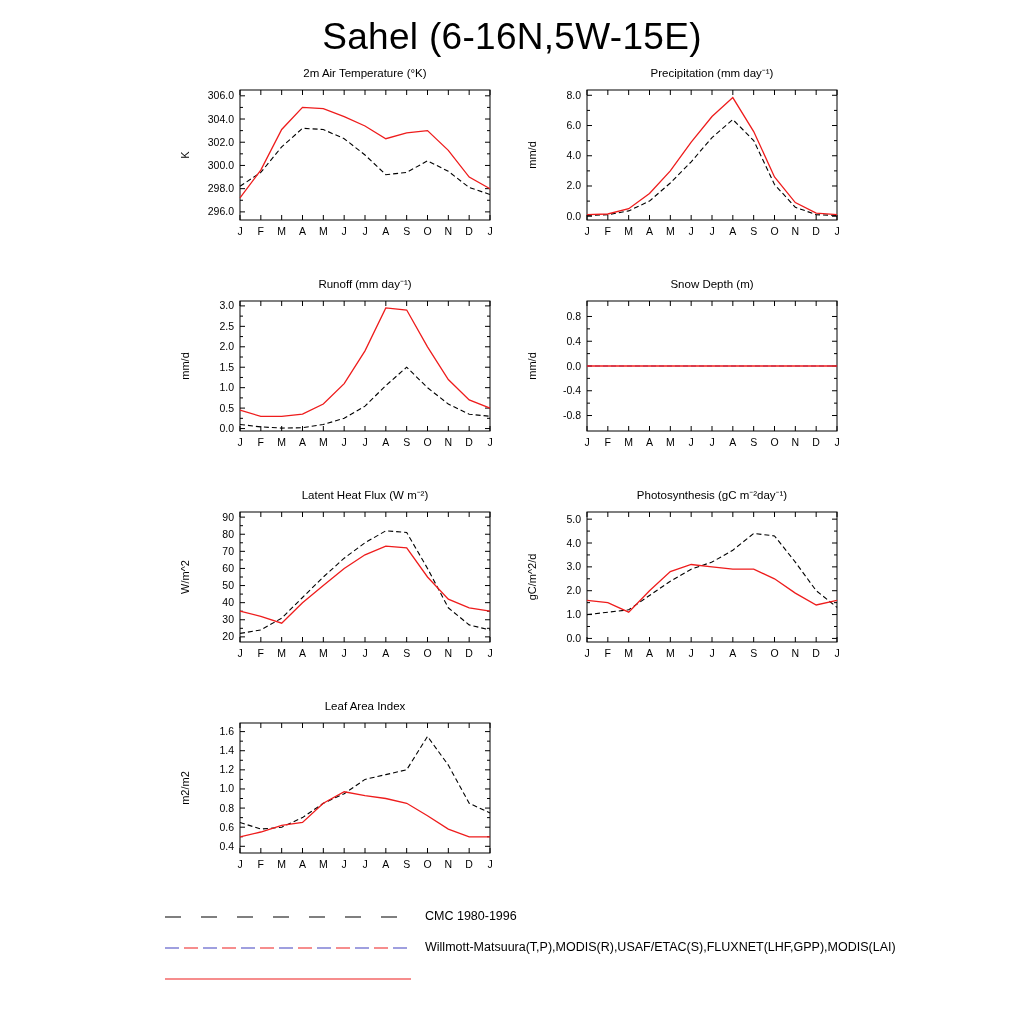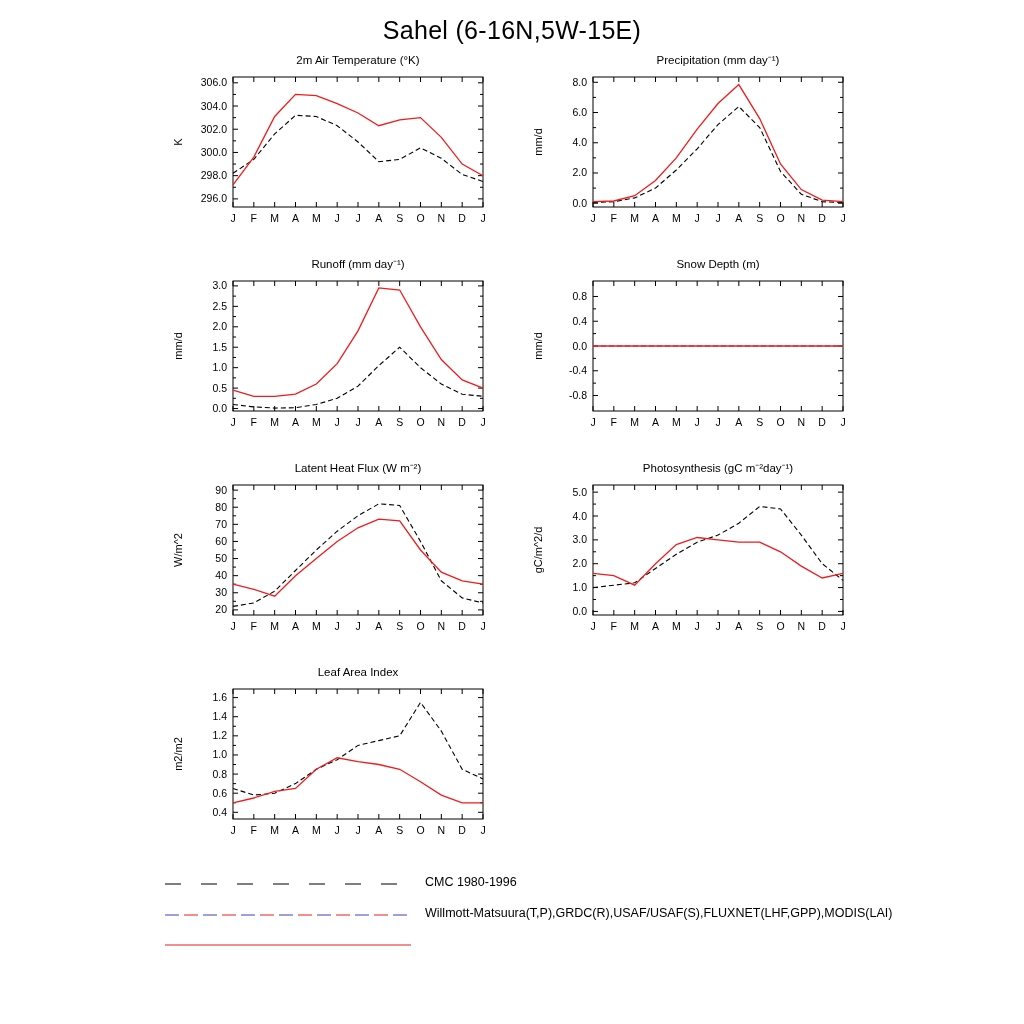--- a/index.html
+++ b/index.html
@@ -1,34 +1,34 @@
 <!DOCTYPE html>
 <html><head>
 <meta charset="utf-8">
 <style>
   html,body{margin:0;padding:0;}
   body{
     width:1024px;height:1024px;background:#ffffff;overflow:hidden;
     font-family:"Liberation Sans", sans-serif;color:#000;
   }
   .main-title{
-    text-align:center;font-size:25px;font-weight:400;
+    text-align:center;font-size:37px;font-weight:400;
     margin:16px 0 6px 0;letter-spacing:0.3px;
   }
   .charts-grid{
     display:grid;
     grid-template-columns:326px 326px;
     column-gap:34px;row-gap:14px;
-    width:max-content;margin:4px auto 0 auto;
+    width:max-content;margin:4px auto 0 auto;gap:21px;
   }
   .chart{width:326px;height:190px;}
   svg{font-family:"Liberation Sans", sans-serif;}
   svg text{fill:#000;}
   .legend{margin:22px 0 0 163px;}
-  .legend-row{display:flex;align-items:center;margin-bottom:17px;}
+  .legend-row{display:flex;align-items:flex-start;margin-bottom:17px;}
   .legend-sample{width:250px;height:12px;display:inline-block;}
   .legend-label{margin-left:12px;font-size:12.5px;white-space:nowrap;}
 </style>
 </head>
 <body>
 
 <div class="page">
 
   <h1 class="main-title">Sahel (6-16N,5W-15E)</h1>
 
@@ -568,21 +568,21 @@
       <span class="legend-sample"><svg width="250" height="12" viewBox="0 0 250 12">
             <line x1="2" y1="6" x2="248" y2="6" stroke="#000000" stroke-width="1.2" stroke-dasharray="16,20"></line>
           </svg></span>
       <span class="legend-label">CMC 1980-1996</span>
     </div>
     <div class="legend-row">
       <span class="legend-sample"><svg width="250" height="12" viewBox="0 0 250 12">
             <line x1="2" y1="6" x2="248" y2="6" stroke="#4040bf" stroke-width="1.2" stroke-dasharray="14,24"></line>
             <line x1="2" y1="6" x2="248" y2="6" stroke="#ee1c1c" stroke-width="1.2" stroke-dasharray="14,24" stroke-dashoffset="19"></line>
           </svg></span>
-      <span class="legend-label">Willmott-Matsuura(T,P),GRDC(R),USAF/USAF(S),FLUXNET(LHF,GPP),MODIS(LAI)</span>
+      <span class="legend-label">Willmott-Matsuura(T,P),MODIS(R),USAF/ETAC(S),FLUXNET(LHF,GPP),MODIS(LAI)</span>
     </div>
     <div class="legend-row">
       <span class="legend-sample"><svg width="250" height="12" viewBox="0 0 250 12">
             <line x1="2" y1="6" x2="248" y2="6" stroke="#ee1c1c" stroke-width="1.2"></line>
           </svg></span>
     </div>
   </div>
 
 </div>
 

